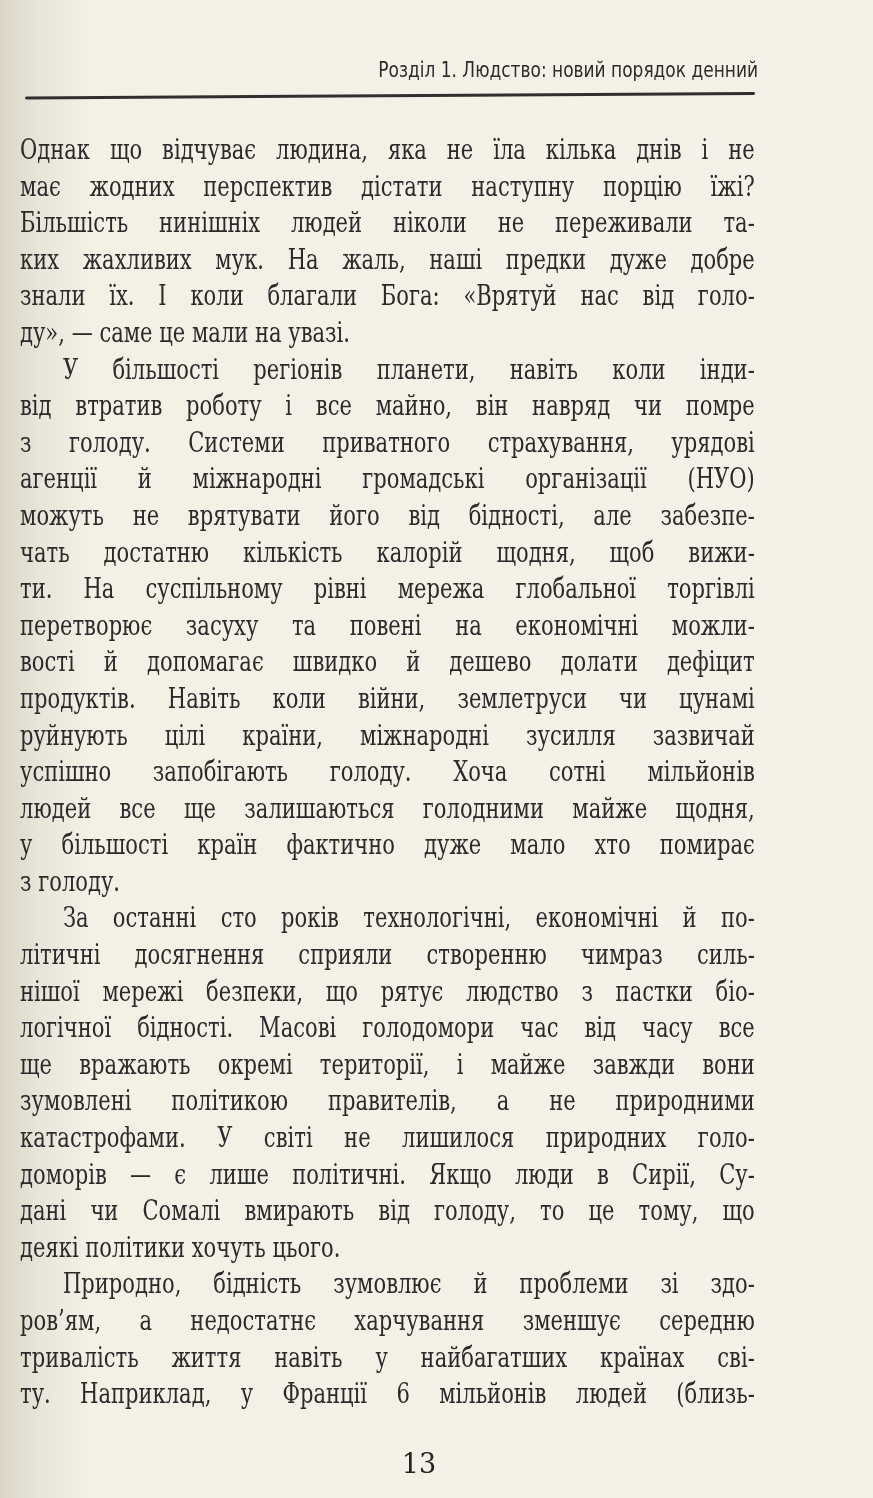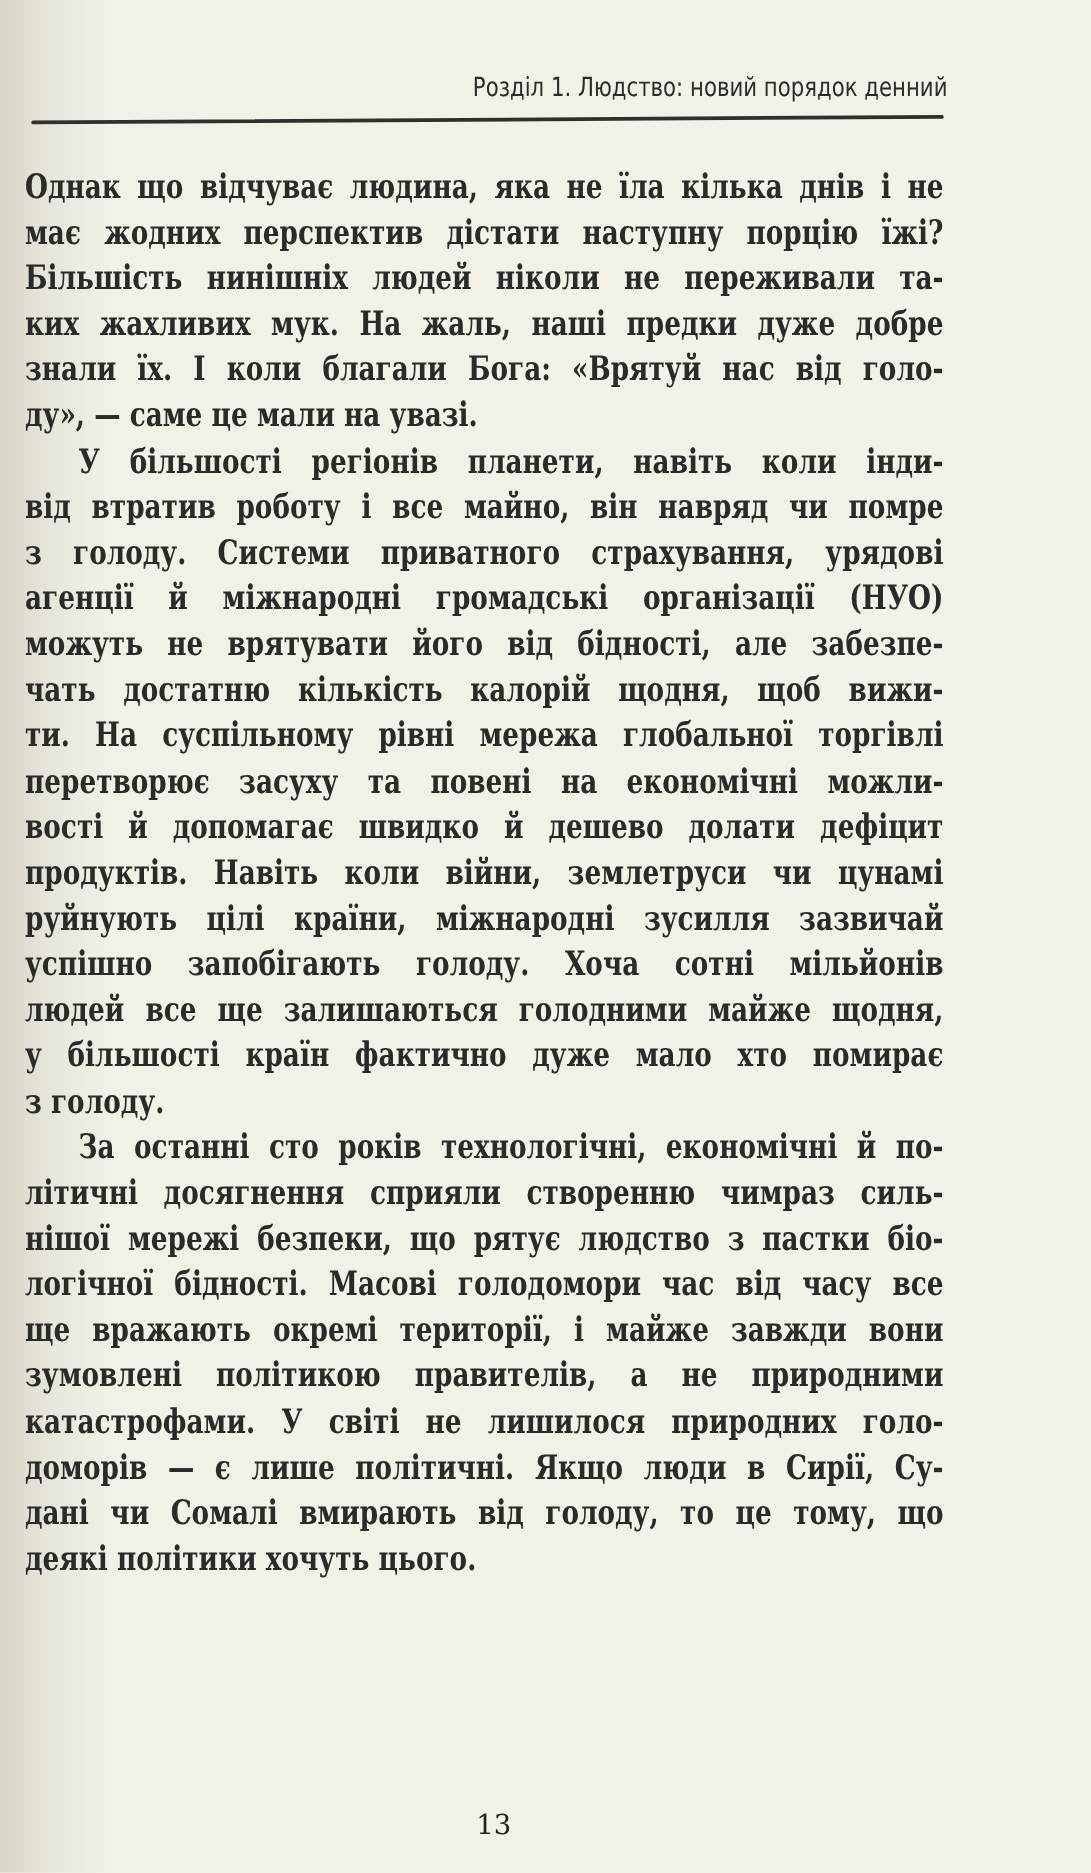--- a/index.html
+++ b/index.html
@@ -18,34 +18,34 @@
     font-size: 21px; letter-spacing: 0px; color: #2b2b2b;
     font-stretch: condensed;
     transform: scaleX(0.9); transform-origin: right center;
   }
   .rule {
     position: absolute; left: 25px; top: 92px; width: 730px; height: 3px;
     background: #2f2f2f; border-radius: 2px;
     transform: rotate(-0.35deg); transform-origin: right center;
   }
   .body-text {
-    position: absolute; left: 20px; top: 132px; width: 735px; font-weight: bold;
+    position: absolute; left: 20px; top: 132px; width: 735px;
   }
   .line {
     height: 36.6px; line-height: 36.6px;
     font-size: 27px; white-space: nowrap;
     text-align: justify; text-align-last: justify;
     transform: scaleX(0.78); transform-origin: left center;
     width: 942px;
   }
   .line.last { text-align-last: left; }
   .line.indent { text-indent: 55px; }
   .page-number {
     position: absolute; left: 0; width: 790px; top: 1448px;
-    text-align: center; font-size: 22px; color: #222;
+    text-align: center; font-size: 27px; color: #222; padding-left: 24px;
   }
 </style>
 </head>
 <body>
 
 <div class="header">Розділ 1. Людство: новий порядок денний</div>
 <div class="rule"></div>
 
 <div class="body-text">
 
@@ -82,15 +82,21 @@
     <div class="line">нішої мережі безпеки, що рятує людство з пастки біо-</div>
     <div class="line">логічної бідності. Масові голодомори час від часу все</div>
     <div class="line">ще вражають окремі території, і майже завжди вони</div>
     <div class="line">зумовлені політикою правителів, а не природними</div>
     <div class="line">катастрофами. У світі не лишилося природних голо-</div>
     <div class="line">доморів — є лише політичні. Якщо люди в Сирії, Су-</div>
     <div class="line">дані чи Сомалі вмирають від голоду, то це тому, що</div>
     <div class="line last">деякі політики хочуть цього.</div>
   </div>
 
+  <div>
+    <div class="line indent">Природно, бідність зумовлює й проблеми зі здо-</div>
+    <div class="line">ров’ям, а недостатнє харчування зменшує середню</div>
+    <div class="line">тривалість життя навіть у найбагатших країнах сві-</div>
+    <div class="line">ту. Наприклад, у Франції 6 мільйонів людей (близь-</div>
+  </div>
 </div>
 
 <div class="page-number">13</div>
 
 </body></html>

